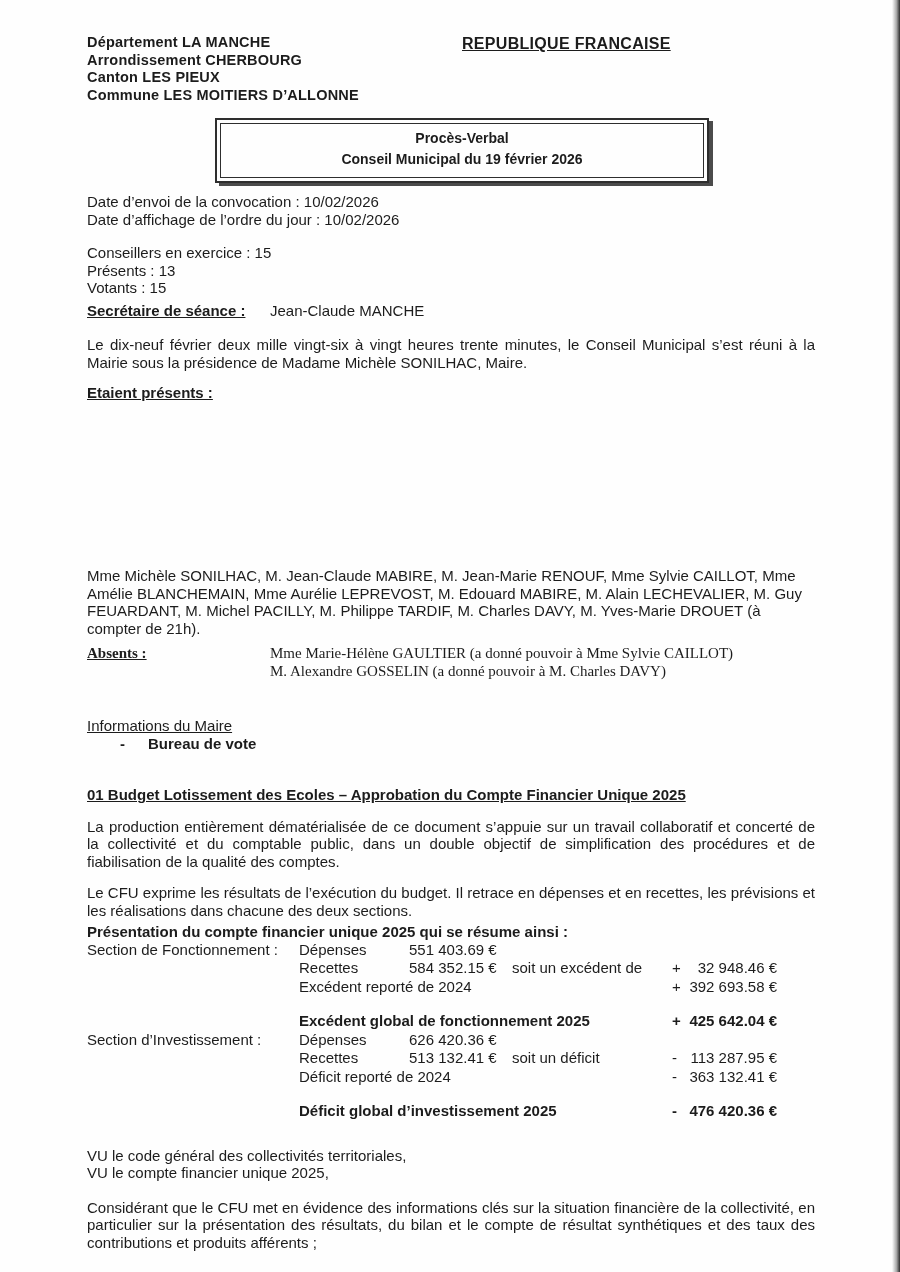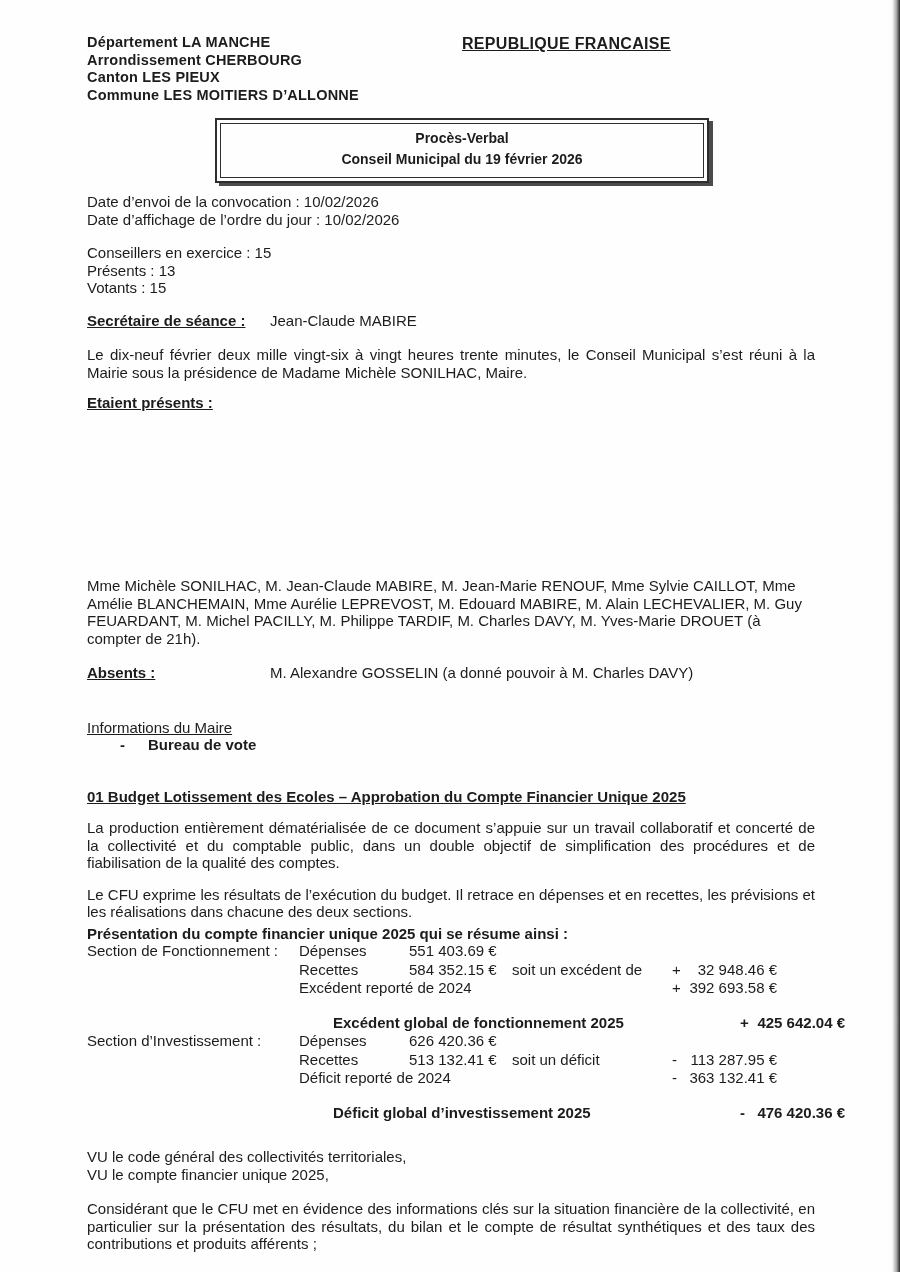--- a/index.html
+++ b/index.html
@@ -47,26 +47,26 @@
   .title-box-inner { border: 1px solid #2e2e2e; text-align: center; padding: 4px 4px 7px; }
   .title-line { font-weight: bold; font-size: 14px; line-height: 21px; }
 
   .dates { margin-top: 10px; }
   .counters { margin-top: 16px; }
 
   .kv { display: flex; }
   .kv-label { flex: 0 0 183px; }
   .kv-value { flex: 1; }
 
-  .secretaire { margin-top: 15px; }
+  .secretaire { margin-top: 5px; }
   .label-underline-bold { font-weight: bold; text-decoration: underline; }
 
   .intro { margin-top: 17px; text-align: justify; }
   .presents-block { margin-top: 13px; flex-direction: column; }
-  .absents-block { margin-top: 17px; }
+  .absents-block { margin-top: 8px; font-family: Liberation Serif, serif; }
 
   .approbation { margin-top: 30px; }
   .approbation-title { font-weight: bold; }
 
   .infos { margin-top: 37px; }
   .infos-title { font-weight: normal; text-decoration: underline; }
   .infos-bullet { display: flex; padding-left: 33px; font-weight: bold; }
   .infos-bullet .dash { flex: 0 0 28px; }
 
   .delib { margin-top: 34px; }
@@ -81,21 +81,20 @@
     line-height: 18.5px;
   }
   .fin-item { white-space: nowrap; }
   .fin-result { display: flex; justify-content: space-between; white-space: nowrap; }
   .fin-total {
     display: grid;
     grid-template-columns: 212px 373px 105px;
     font-weight: bold;
     margin-top: 16px;
     line-height: 18.5px;
-    gap: 34px;
   }
   .fin-invest { }
 
   .vu { margin-top: 26px; }
   .considerant { margin-top: 17px; text-align: justify; }
 </style>
 </head>
 <body>
 
 <div class="page">
@@ -123,33 +122,34 @@
   </div>
 
   <div class="counters">
     <div>Conseillers en exercice : 15</div>
     <div>Présents : 13</div>
     <div>Votants : 15</div>
   </div>
 
   <div class="kv secretaire">
     <div class="kv-label label-underline-bold">Secrétaire de séance :</div>
-    <div class="kv-value">Jean-Claude MABIRE</div>
+    <div class="kv-value">Jean-Claude MANCHE</div>
   </div>
 
   <p class="intro">Le dix-neuf février deux mille vingt-six à vingt heures trente minutes, le Conseil Municipal s’est réuni à la Mairie sous la présidence de Madame Michèle SONILHAC, Maire.</p>
 
   <div class="kv presents-block">
     <div class="kv-label label-underline-bold">Etaient présents :</div>
     <div class="kv-value">Mme Michèle SONILHAC, M. Jean-Claude MABIRE, M. Jean-Marie RENOUF, Mme Sylvie CAILLOT, Mme Amélie BLANCHEMAIN, Mme Aurélie LEPREVOST, M. Edouard MABIRE, M. Alain LECHEVALIER, M. Guy FEUARDANT, M. Michel PACILLY, M. Philippe TARDIF, M. Charles DAVY, M. Yves-Marie DROUET (à compter de 21h).</div>
   </div>
 
   <div class="kv absents-block">
     <div class="kv-label label-underline-bold">Absents :</div>
     <div class="kv-value">
+      <div>Mme Marie-Hélène GAULTIER (a donné pouvoir à Mme Sylvie CAILLOT)</div>
       <div>M. Alexandre GOSSELIN (a donné pouvoir à M. Charles DAVY)</div>
     </div>
   </div>
 
 
   <div class="infos">
     <div class="infos-title">Informations du Maire</div>
     <div class="infos-bullet">
       <span class="dash">-</span>
       <span>Bureau de vote</span>

